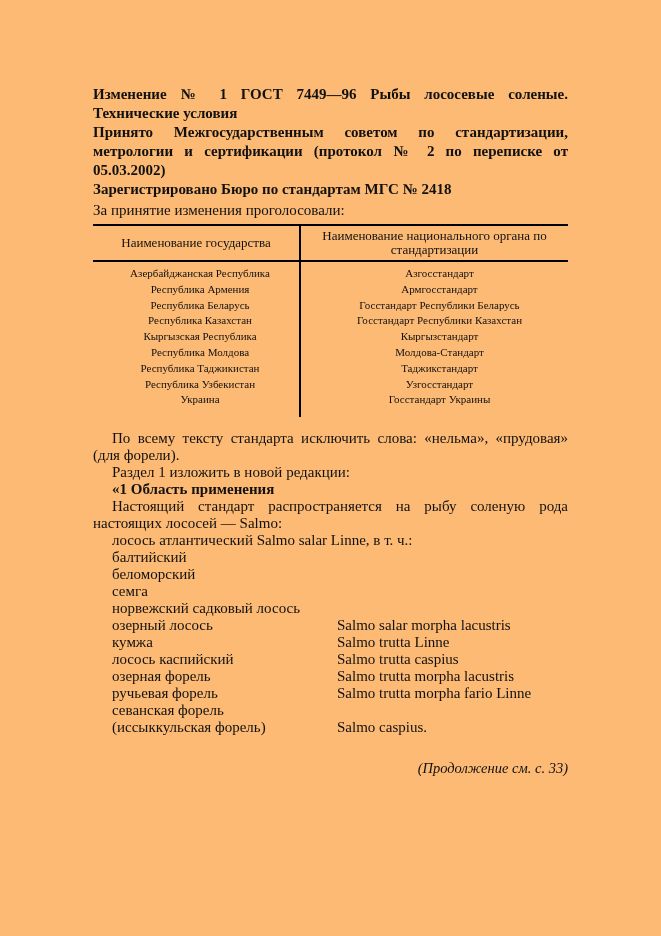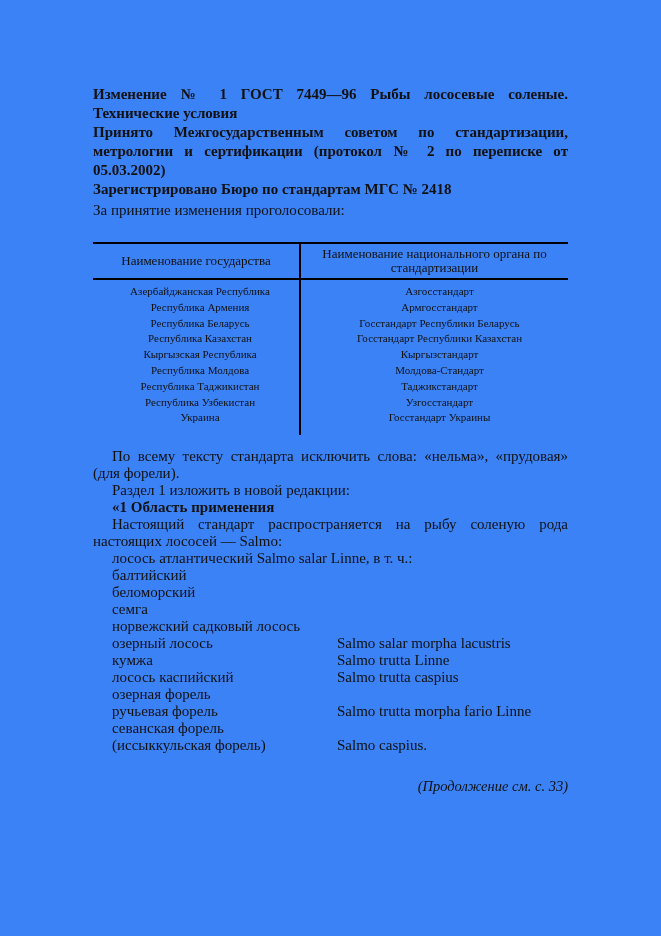--- a/index.html
+++ b/index.html
@@ -3,34 +3,34 @@
 <meta charset="utf-8">
 <style>
   * { margin: 0; padding: 0; box-sizing: border-box; }
   html, body { background: #ffffff; }
   body {
     width: 661px; height: 936px;
     position: relative;
     font-family: "Liberation Serif", serif;
     color: #111111;
   }
-  .page { position: absolute; inset: 0; background: #3b82f6; }
+  .page { position: absolute; inset: 0; background: #fdba74; }
   .content { position: absolute; left: 93px; top: 85px; width: 475px; }
 
   .head-para {
     font-size: 15px; line-height: 19px;
     text-align: justify;
   }
   .bold { font-weight: bold; }
   .voted-intro { margin-top: 2px; text-align: left; }
 
   table.doc-table {
     width: 100%;
     border-collapse: collapse;
-    margin-top: 22px;
+    margin-top: 4px;
     border-top: 2px solid #000;
   }
   .doc-table th {
     font-weight: normal;
     font-size: 13px; line-height: 14px;
     text-align: center; vertical-align: middle;
     border-bottom: 2px solid #000;
     padding: 3px 4px;
   }
   .doc-table th:first-child, .doc-table td:first-child {
@@ -155,20 +155,21 @@
           <div class="species-row">
           <span class="species-name">кумжа</span>
           <span class="species-latin">Salmo trutta Linne</span>
         </div>
           <div class="species-row">
           <span class="species-name">лосось каспийский</span>
           <span class="species-latin">Salmo trutta caspius</span>
         </div>
           <div class="species-row">
           <span class="species-name">озерная форель</span>
+          <span class="species-latin">Salmo trutta morpha lacustris</span>
         </div>
           <div class="species-row">
           <span class="species-name">ручьевая форель</span>
           <span class="species-latin">Salmo trutta morpha fario Linne</span>
         </div>
           <div class="species-row">
           <span class="species-name">севанская форель</span>
           <span class="species-latin"></span>
         </div>
           <div class="species-row">

